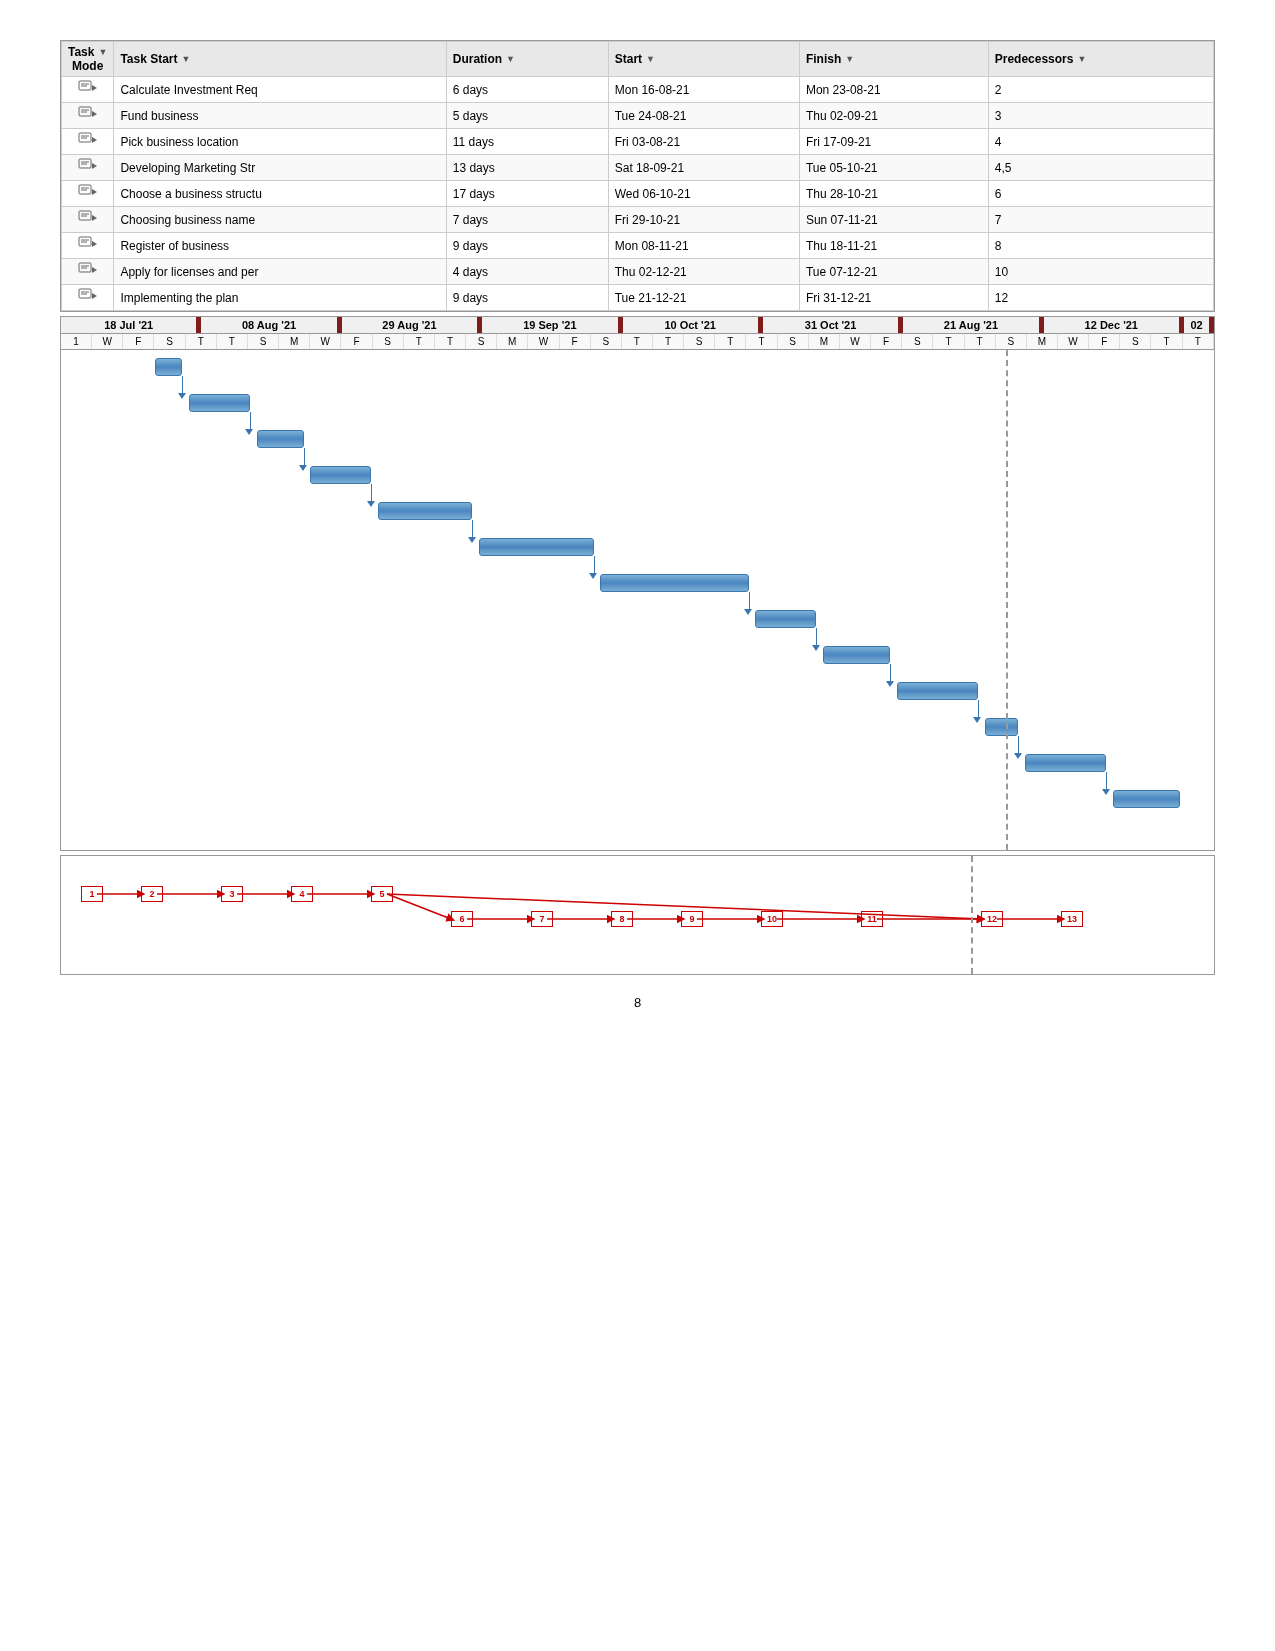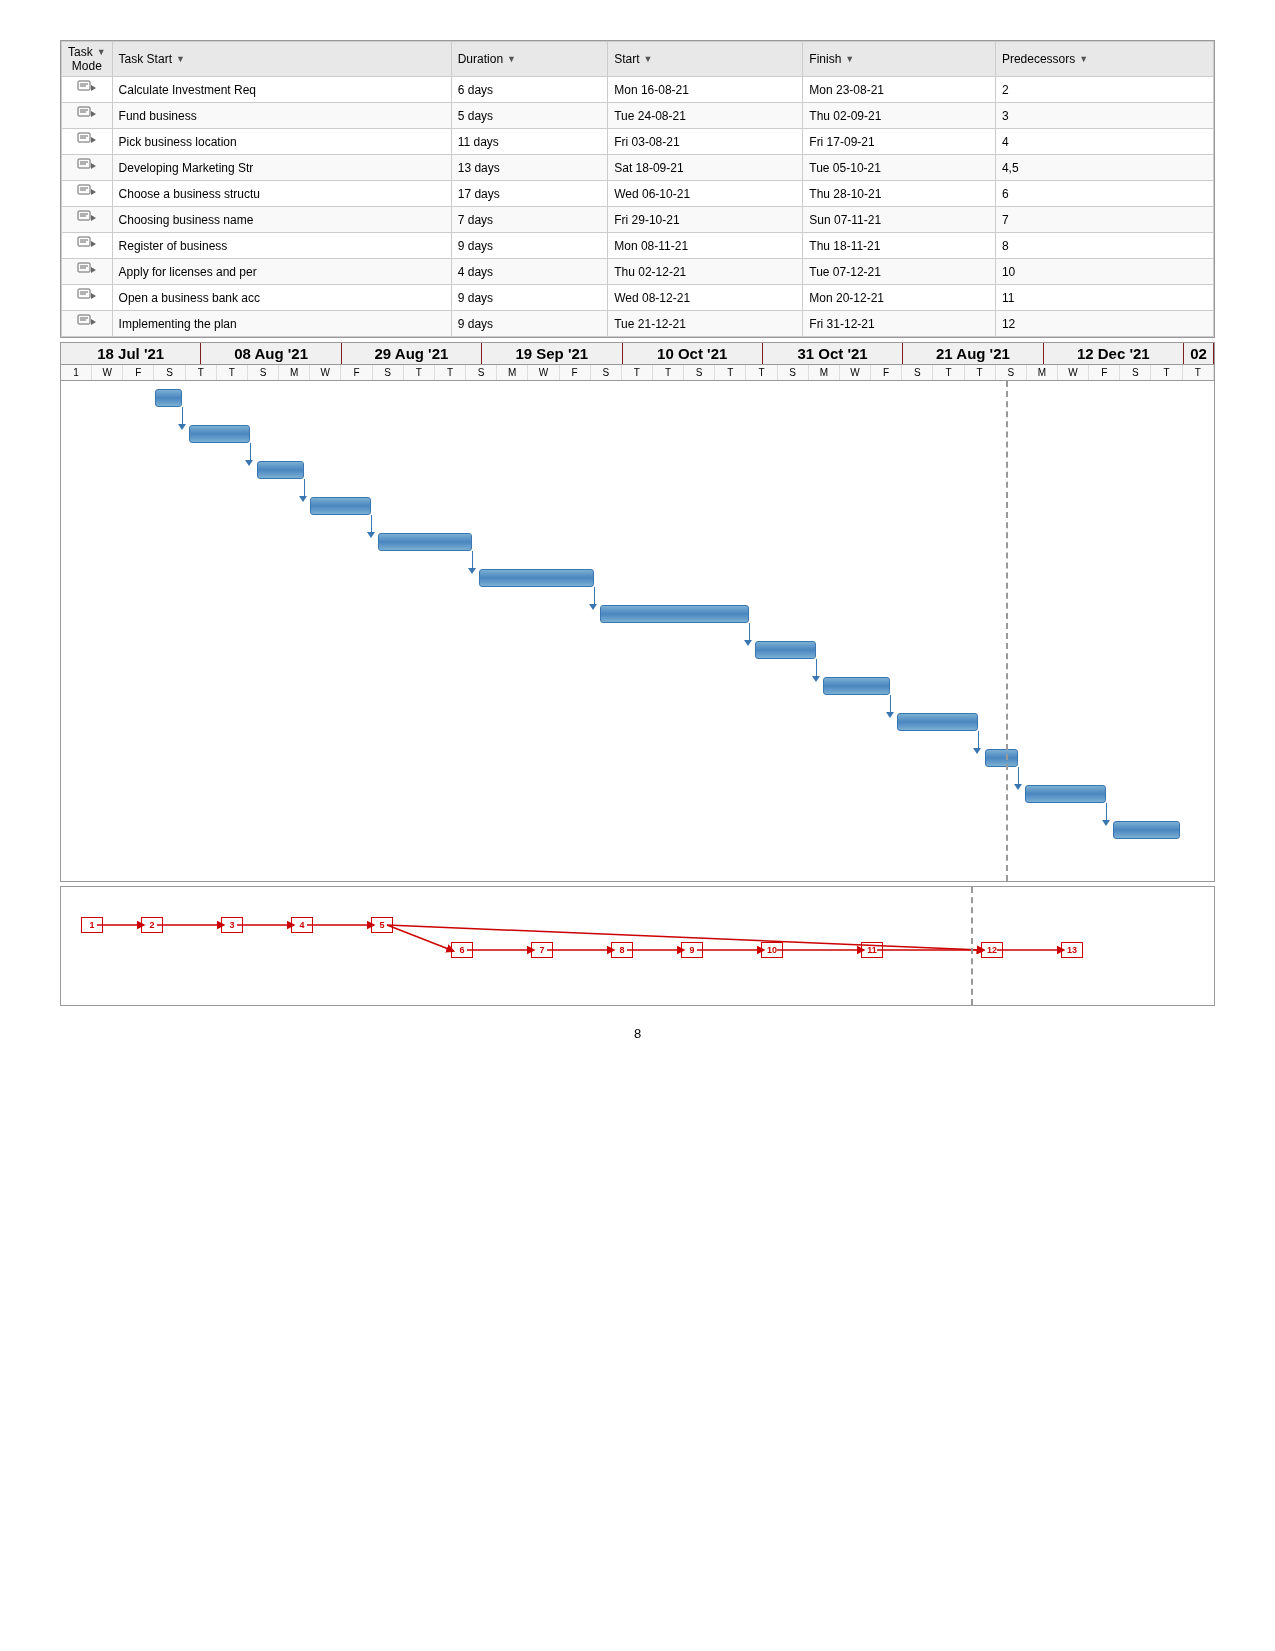--- a/index.html
+++ b/index.html
@@ -27,21 +27,21 @@
 
     table th, table td {
       border: 1px solid #ccc;
       padding: 3px 6px;
       white-space: nowrap;
       vertical-align: middle;
     }
 
     table th {
       background: #e8e8e8;
-      font-weight: normal;
+      font-weight: bold;
     }
 
     .th-inner {
       display: flex;
       align-items: center;
       gap: 4px;
     }
 
     .dropdown-arrow {
       font-size: 9px;
@@ -64,23 +64,23 @@
     }
 
     .gantt-header {
       display: flex;
       border-bottom: 1px solid #999;
       background: #f0f0f0;
     }
 
     .gantt-header-week {
       flex: 1;
-      border-right: 1px solid #7f1d1d;
+      border-right: 5px solid #7f1d1d;
       text-align: center;
-      font-size: 15px;
+      font-size: 11px;
       font-weight: bold;
       padding: 2px 0;
     }
 
     .gantt-subheader {
       display: flex;
       border-bottom: 1px solid #999;
       background: #f8f8f8;
     }
 
@@ -282,33 +282,20 @@
       <rect x="1" y="1" width="12" height="9" rx="1" fill="none" stroke="#666" stroke-width="1"></rect>
       <line x1="3" y1="4" x2="11" y2="4" stroke="#666" stroke-width="1"></line>
       <line x1="3" y1="6" x2="9" y2="6" stroke="#666" stroke-width="1"></line>
       <polygon points="14,5 19,8 14,11" fill="#666"></polygon>
     </svg></td>
           <td>Apply for licenses and per</td>
           <td>4 days</td>
           <td>Thu 02-12-21</td>
           <td>Tue 07-12-21</td>
           <td>10</td>
-        </tr>
-        <tr>
-          <td class="task-mode-cell"><svg width="20" height="16" viewBox="0 0 20 16" xmlns="http://www.w3.org/2000/svg">
-      <rect x="1" y="1" width="12" height="9" rx="1" fill="none" stroke="#666" stroke-width="1"></rect>
-      <line x1="3" y1="4" x2="11" y2="4" stroke="#666" stroke-width="1"></line>
-      <line x1="3" y1="6" x2="9" y2="6" stroke="#666" stroke-width="1"></line>
-      <polygon points="14,5 19,8 14,11" fill="#666"></polygon>
-    </svg></td>
-          <td>Open a business bank acc</td>
-          <td>9 days</td>
-          <td>Wed 08-12-21</td>
-          <td>Mon 20-12-21</td>
-          <td>11</td>
         </tr>
         <tr>
           <td class="task-mode-cell"><svg width="20" height="16" viewBox="0 0 20 16" xmlns="http://www.w3.org/2000/svg">
       <rect x="1" y="1" width="12" height="9" rx="1" fill="none" stroke="#666" stroke-width="1"></rect>
       <line x1="3" y1="4" x2="11" y2="4" stroke="#666" stroke-width="1"></line>
       <line x1="3" y1="6" x2="9" y2="6" stroke="#666" stroke-width="1"></line>
       <polygon points="14,5 19,8 14,11" fill="#666"></polygon>
     </svg></td>
           <td>Implementing the plan</td>
           <td>9 days</td>

